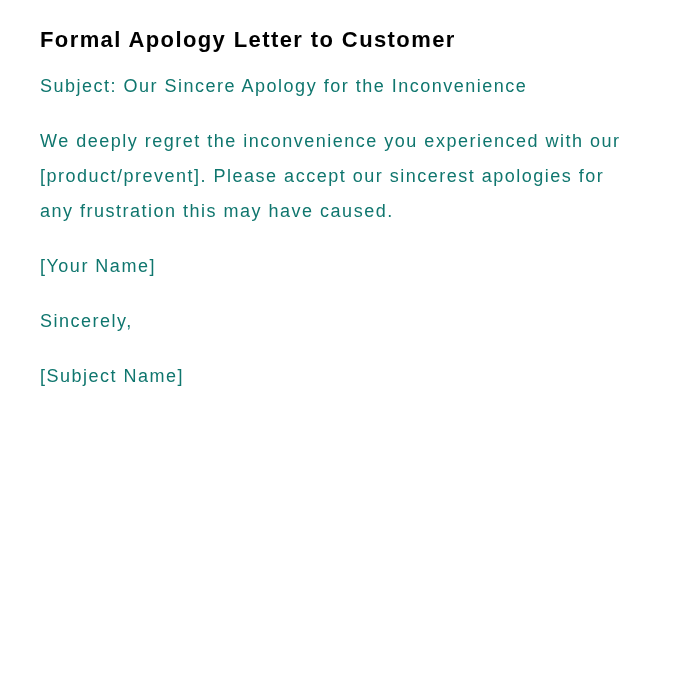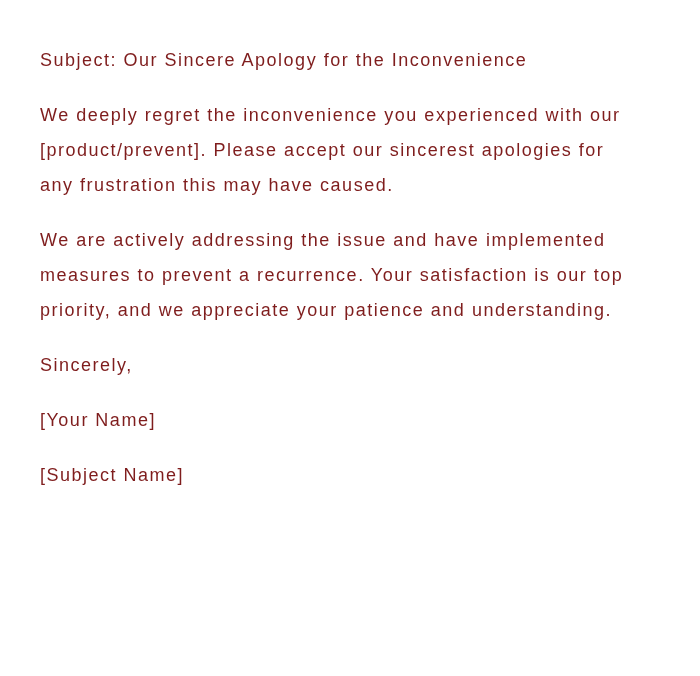--- a/index.html
+++ b/index.html
@@ -26,37 +26,37 @@
     color: #000000;
     white-space: nowrap;
   }
   .letter-text {
     margin: 20px 0 0 0;
     max-width: 595px;
     font-size: 18px;
     line-height: 35px;
     letter-spacing: 1.5px;
     font-weight: 400;
-    color: #7f1d1d;
+    color: #0f766e;
   }
   .letter-text.first {
     margin-top: 16px;
   }
 </style>
 </head>
 <body>
 
 <div class="page">
+  <h1 class="letter-title">Formal Apology Letter to Customer</h1>
 
   <p class="letter-text first">Subject: Our Sincere Apology for the Inconvenience</p>
 
 
   <p class="letter-text">We deeply regret the inconvenience you experienced with our [product/prevent]. Please accept our sincerest apologies for any frustration this may have caused.</p>
 
-  <p class="letter-text">We are actively addressing the issue and have implemented measures to prevent a recurrence. Your satisfaction is our top priority, and we appreciate your patience and understanding.</p>
+
+  <p class="letter-text">[Your Name]</p>
 
   <p class="letter-text">Sincerely,</p>
-
-  <p class="letter-text">[Your Name]</p>
 
 
   <p class="letter-text">[Subject Name]</p>
 </div>
 
 </body></html>

